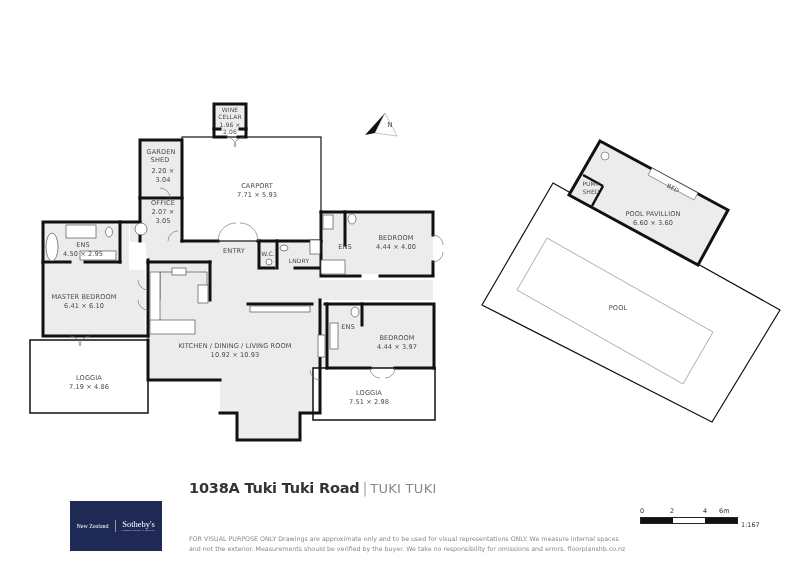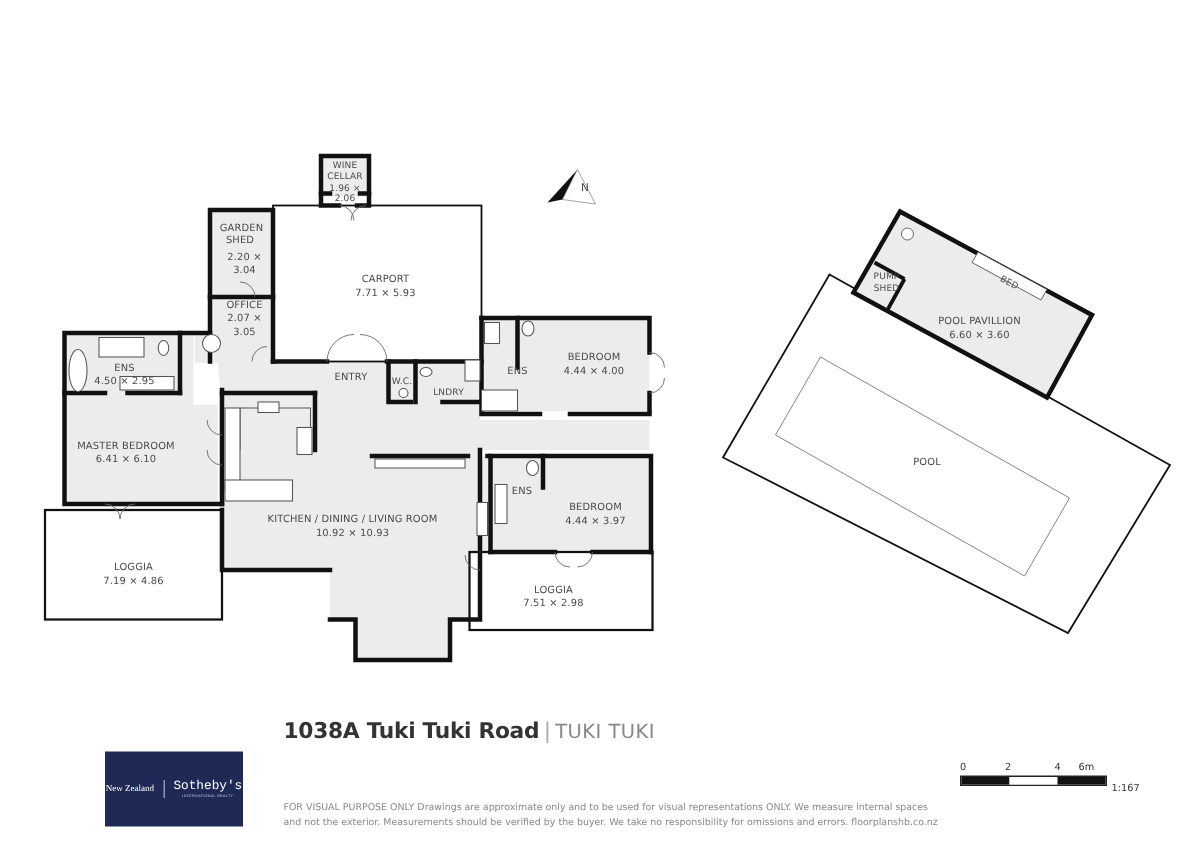--- a/index.html
+++ b/index.html
@@ -4,21 +4,21 @@
 <style>
   html,body{margin:0;padding:0;background:#ffffff;}
   body{width:800px;height:565px;position:relative;overflow:hidden;font-family:"Liberation Sans",sans-serif;color:#444;}
   #plan{position:absolute;left:0;top:0;width:800px;height:495px;}
   .lbl{font-family:"DejaVu Sans",sans-serif;font-size:6.6px;fill:#4a4a4a;text-anchor:middle;letter-spacing:0.1px;}
   .lbl-sm{font-size:6px;}
   .footer-logo{position:absolute;left:70px;top:501px;width:92px;height:50px;background:#1e2a55;display:flex;align-items:center;justify-content:center;color:#fff;}
   .logo-nz{font-family:"Liberation Serif",serif;font-size:6px;margin-right:6px;}
   .logo-div{width:1px;height:12px;background:#8e96b5;margin-right:6px;}
   .logo-brand{display:flex;flex-direction:column;align-items:center;}
-  .logo-sothebys{font-family:Liberation Mono, monospace;font-size:8.5px;line-height:9px;}
+  .logo-sothebys{font-family:Liberation Serif, serif;font-size:8.5px;line-height:9px;}
   .logo-sub{font-size:2.5px;letter-spacing:0.2px;color:#c9cde0;}
   .addr{position:absolute;left:189px;top:480px;font-family:"DejaVu Sans",sans-serif;font-size:14.5px;font-weight:bold;color:#333;white-space:nowrap;letter-spacing:-0.2px;}
   .addr .sep{font-weight:normal;color:#aaa;margin:0 3px;}
   .addr .town{font-weight:normal;color:#888;font-size:13px;letter-spacing:0.3px;}
   .disclaimer{position:absolute;left:189px;top:534px;width:580px;font-family:"DejaVu Sans",sans-serif;font-size:6.3px;line-height:9.5px;color:#888;}
   .scale{position:absolute;left:640px;top:507px;width:110px;height:25px;}
   .scale-ticks{position:absolute;top:0;left:0;width:110px;font-family:"DejaVu Sans",sans-serif;font-size:6.5px;color:#333;}
   .scale-ticks span{position:absolute;}
   .scale-bar{position:absolute;top:10px;left:0;height:5px;display:flex;border:1px solid #222;}
   .scale-bar div{width:32px;height:5px;}

